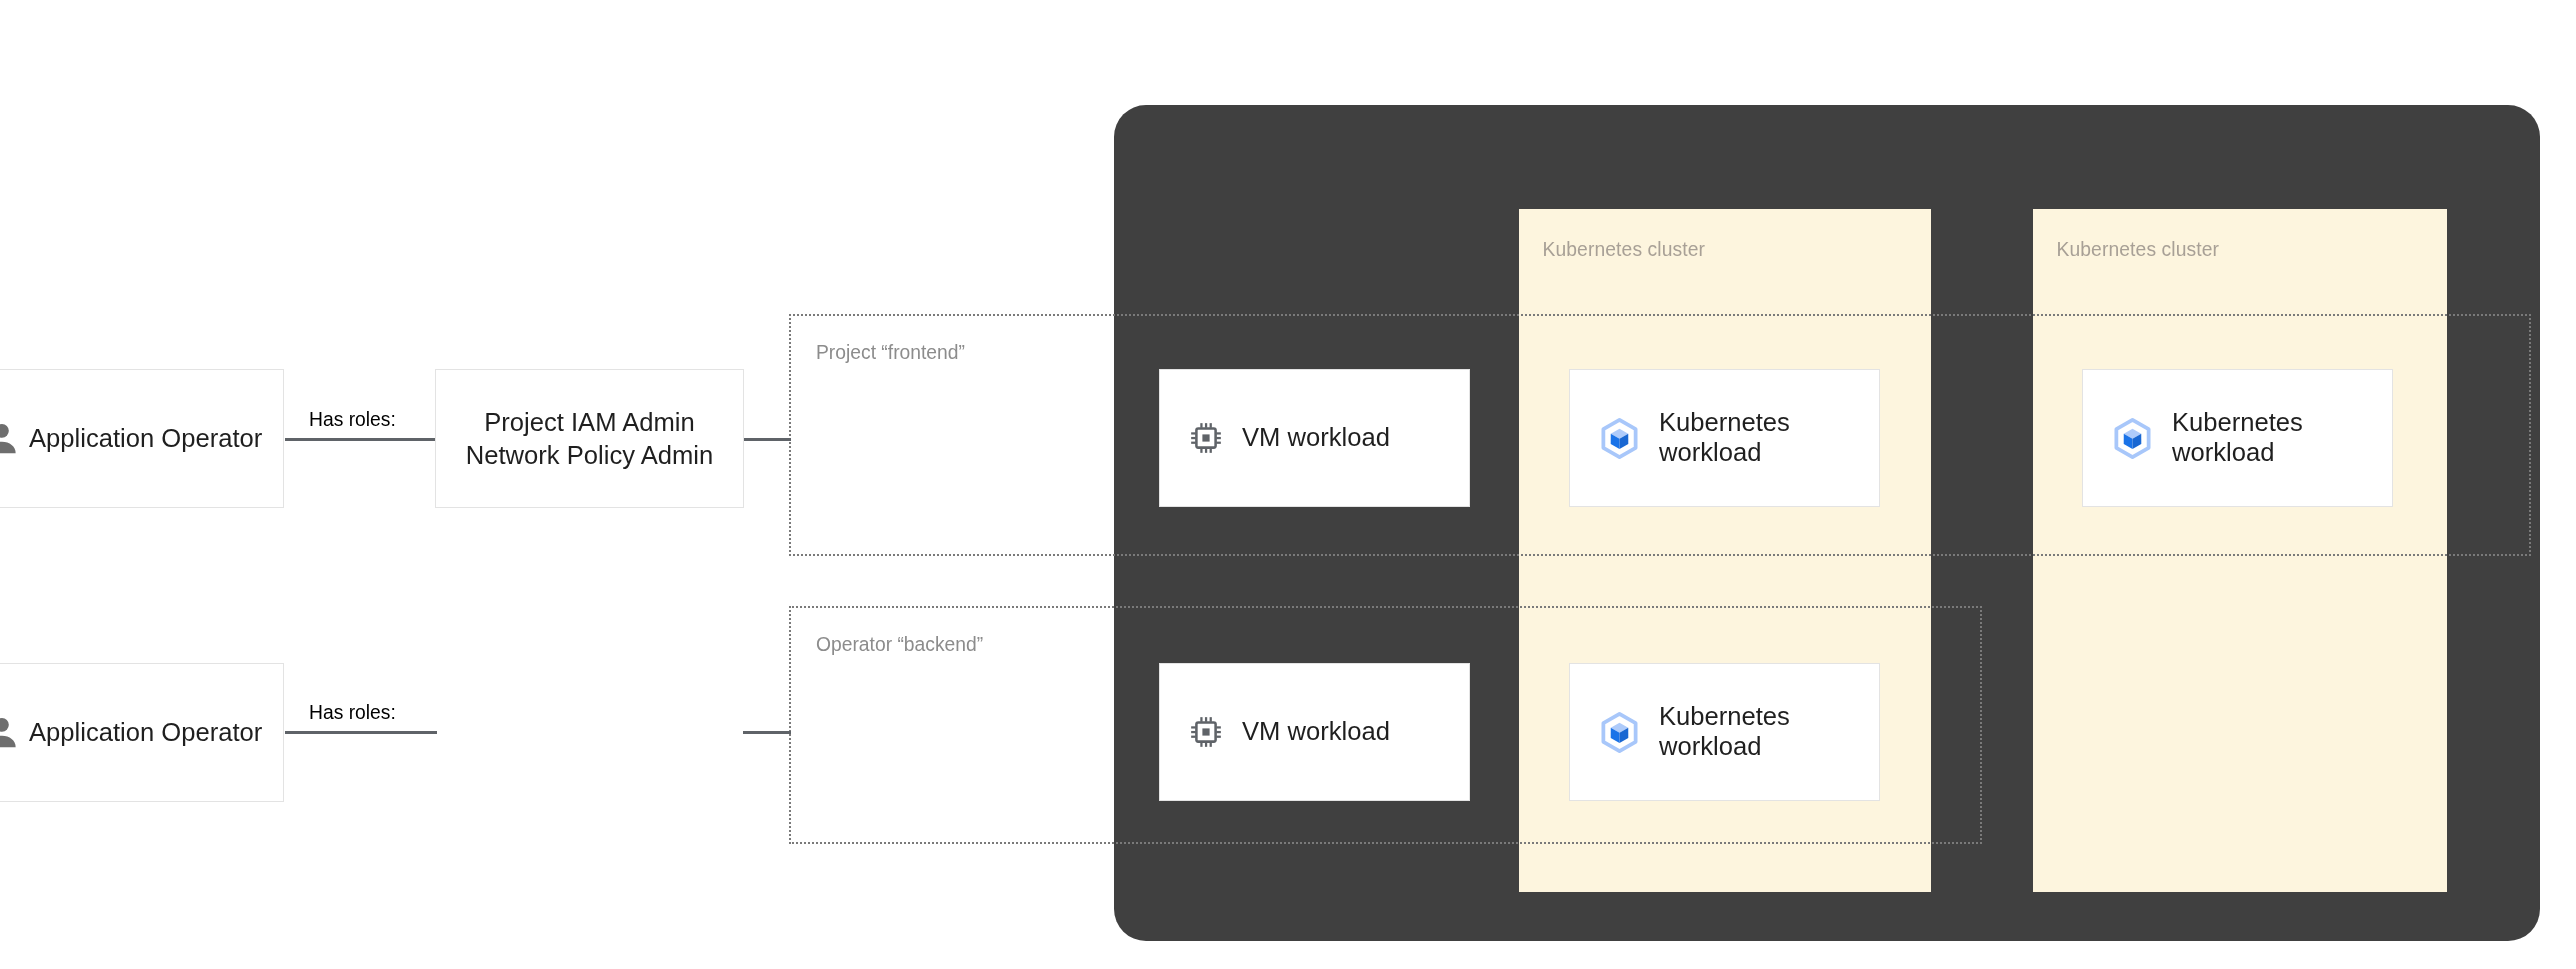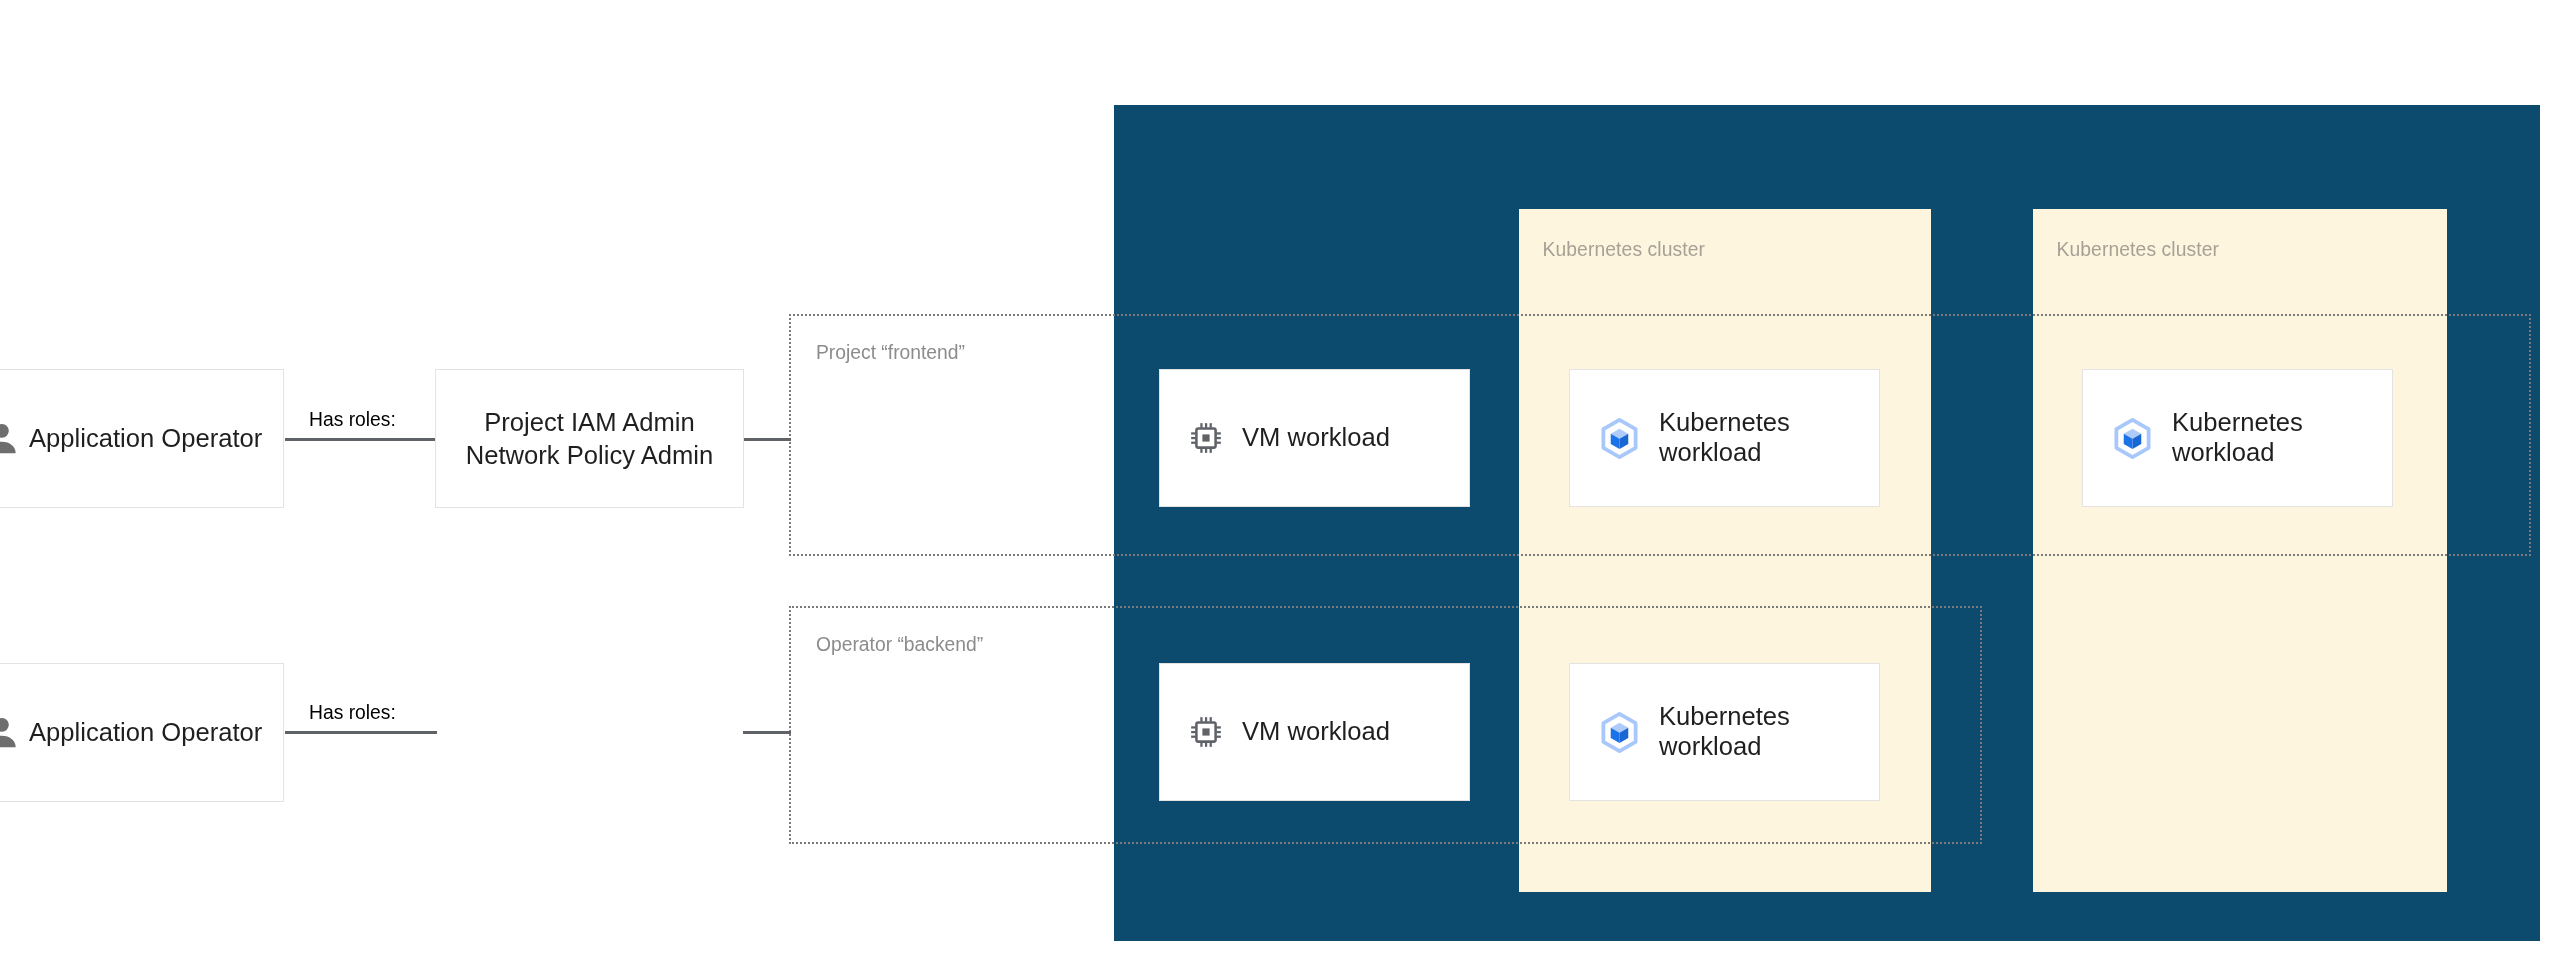--- a/index.html
+++ b/index.html
@@ -2,21 +2,21 @@
 <html style="font-size:11px"><head>
 <meta charset="utf-8">
 <style>
   html,body{margin:0;padding:0;background:#ffffff;}
   body{width:2576px;height:970px;position:relative;overflow:hidden;
        font-family:"Liberation Sans","DejaVu Sans",sans-serif;}
   .stage{position:absolute;left:0;top:0;width:2576px;height:970px;}
 
   
   .org{position:absolute;left:1114px;top:105px;width:1426px;height:836px;
-       background:#0c4a6e;}
+       background:#404040;border-radius:32px;}
   .org-label{position:absolute;left:1145px;top:131px;font-size:21px;color:#9E9E9E;
        letter-spacing:0.1px;}
 
   .cluster{position:absolute;top:209px;height:683px;background:#FDF5DE;}
   .cluster-1{left:1519px;width:412px;}
   .cluster-2{left:2032px;width:414px;}
   .cluster-label{position:absolute;left:23.5px;top:30px;font-size:19.3px;color:#A8A096;
        letter-spacing:0.1px;white-space:nowrap;}
 
   

